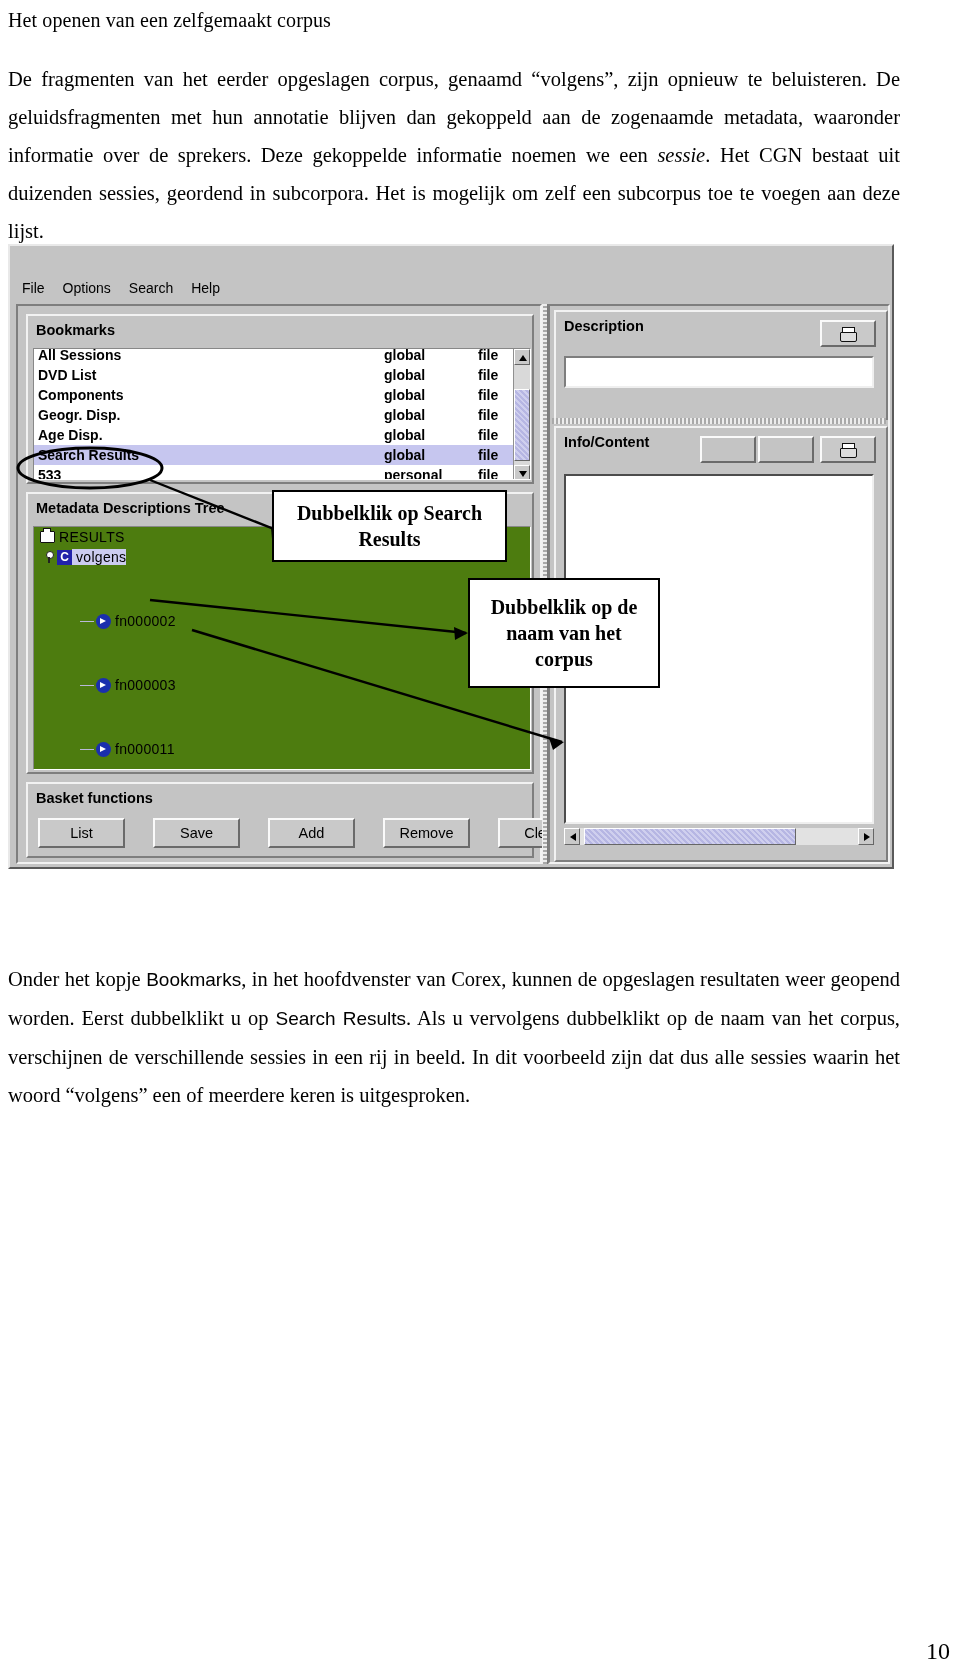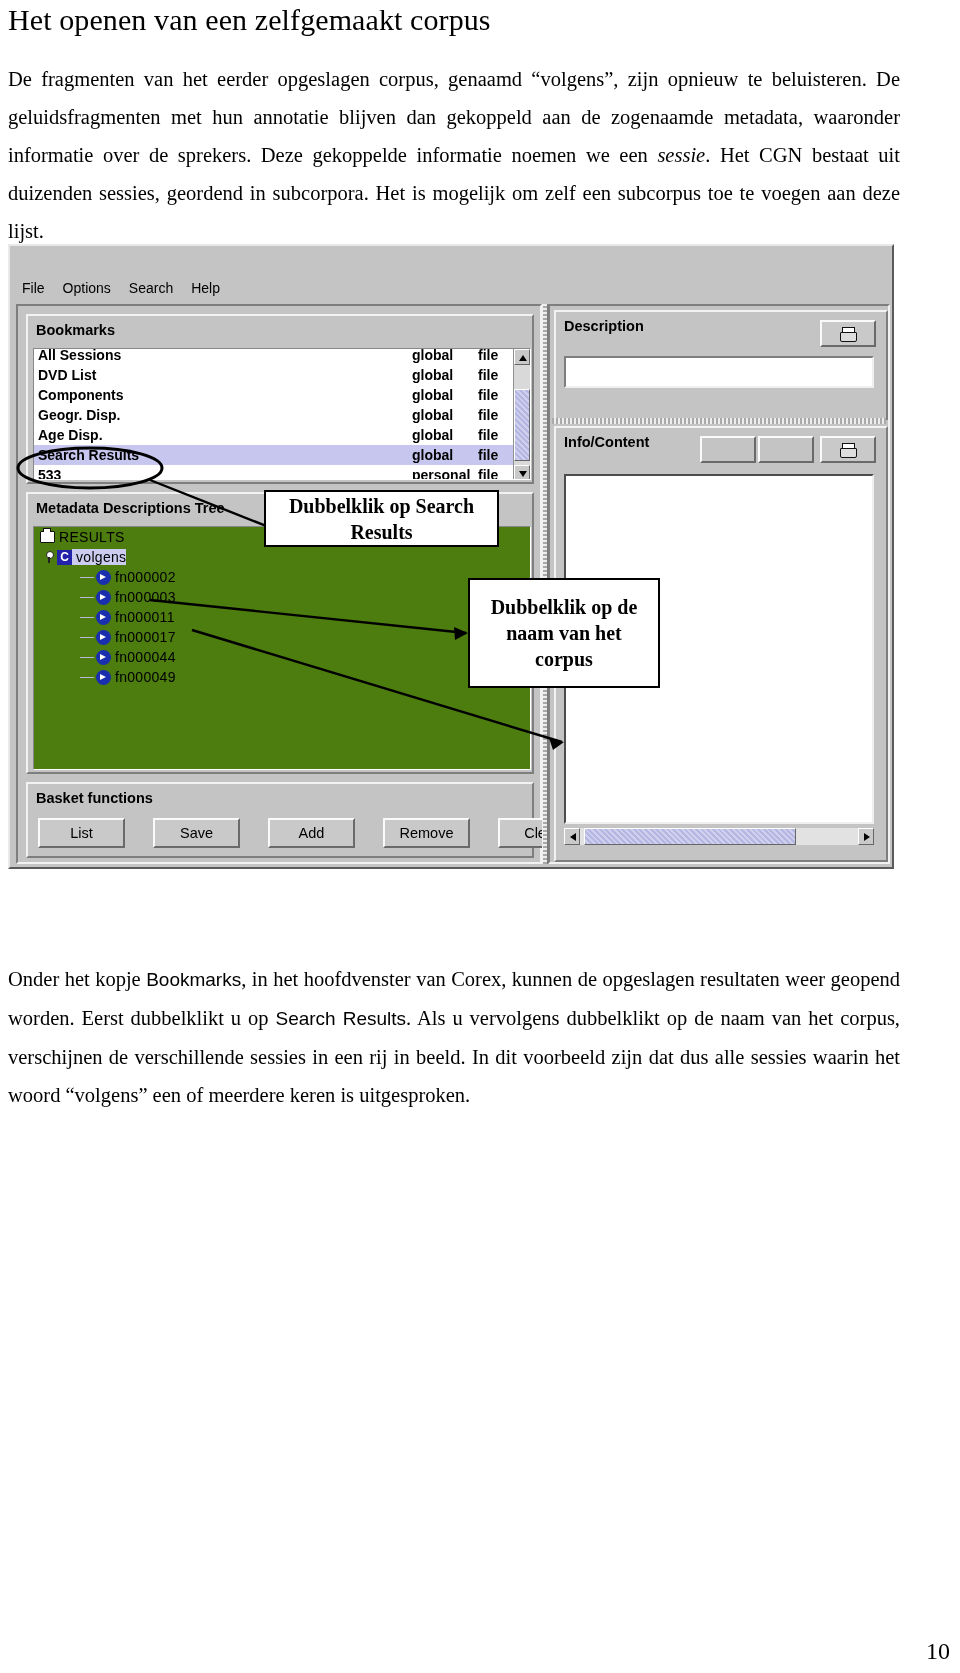--- a/index.html
+++ b/index.html
@@ -12,21 +12,21 @@
     position:relative;
     overflow:hidden;
   }
 
   
   .page { position:relative; width:960px; height:1673px; }
 
   .doc-title {
     position:absolute; left:8px; top:2px;
     font-family:"Liberation Serif", serif;
-    font-size:30px; font-weight:400; line-height:36px;
+    font-size:20px; font-weight:400; line-height:36px;
     letter-spacing:0.1px;
   }
 
   .para {
     position:absolute;
     font-family:"Liberation Serif", serif;
     font-size:20.5px;
     line-height:38px;
     text-align:justify;
     text-justify:inter-word;
@@ -129,20 +129,21 @@
     position:absolute; left:5px; top:32px; width:498px; height:132px;
     background:#ffffff;
     border-top:1px solid #888; border-left:1px solid #888;
     border-right:1px solid #fff; border-bottom:1px solid #fff;
     overflow:hidden;
   }
   .bm-row {
     display:flex; align-items:center; height:20px;
     font-size:14px; font-weight:bold; color:#000;
     font-family:"Liberation Sans", sans-serif;
+    gap:28px;
   }
   .bm-row.sel { background:#c6c6ef; }
   .bm-name { flex:1; padding-left:4px; }
   .bm-scope { width:66px; }
   .bm-type { width:52px; }
 
   .vscroll {
     position:absolute; right:0px; top:0px; width:17px; height:132px;
     background:#c4c4c4; border-left:1px solid #909090;
   }
@@ -180,21 +181,21 @@
     border-right:1px solid #fff; border-bottom:1px solid #fff;
     overflow:hidden;
   }
   .tree-row {
     display:flex; align-items:center; height:20px;
     font-size:14px; font-family:"Liberation Sans", sans-serif; color:#000;
   }
   .tree-row .lbl { padding-left:4px; letter-spacing:0.3px; }
   .tree-row.root { padding-left:6px; }
   .tree-row.lvl1 { padding-left:8px; }
-  .tree-row.lvl2 { padding-left:46px; }
+  .tree-row.lvl2 { padding-left:46px;margin-top:44px; }
   .node-sel { background:#ccccf0; }
 
   .ico-folder {
     width:15px; height:12px; position:relative; flex:none;
     border:1.5px solid #111; background:#fff; border-radius:1px;
   }
   .ico-folder:before {
     content:""; position:absolute; left:2px; top:-4px; width:6px; height:3px;
     border:1.5px solid #111; border-bottom:none; background:#fff;
   }
@@ -314,21 +315,21 @@
   }
 
   
   .svg-overlay { position:absolute; left:0; top:0; width:960px; height:1673px; pointer-events:none; }
   .callout {
     position:absolute; background:#ffffff; border:2px solid #000;
     font-family:"Liberation Serif", serif; font-weight:bold;
     font-size:20px; line-height:26px; text-align:center;
     display:flex; align-items:center; justify-content:center; padding:4px 8px;
   }
-  .c1 { left:264px; top:490px; width:235px; height:57px; }
+  .c1 { left:272px; top:490px; width:235px; height:72px; }
   .c2 { left:468px; top:578px; width:192px; height:110px; }
   .c3 { left:564px; top:700px; width:272px; height:78px; }
 </style>
 </head>
 <body>
 
 <div class="page">
 
   <div class="doc-title">Het openen van een zelfgemaakt corpus</div>
 

